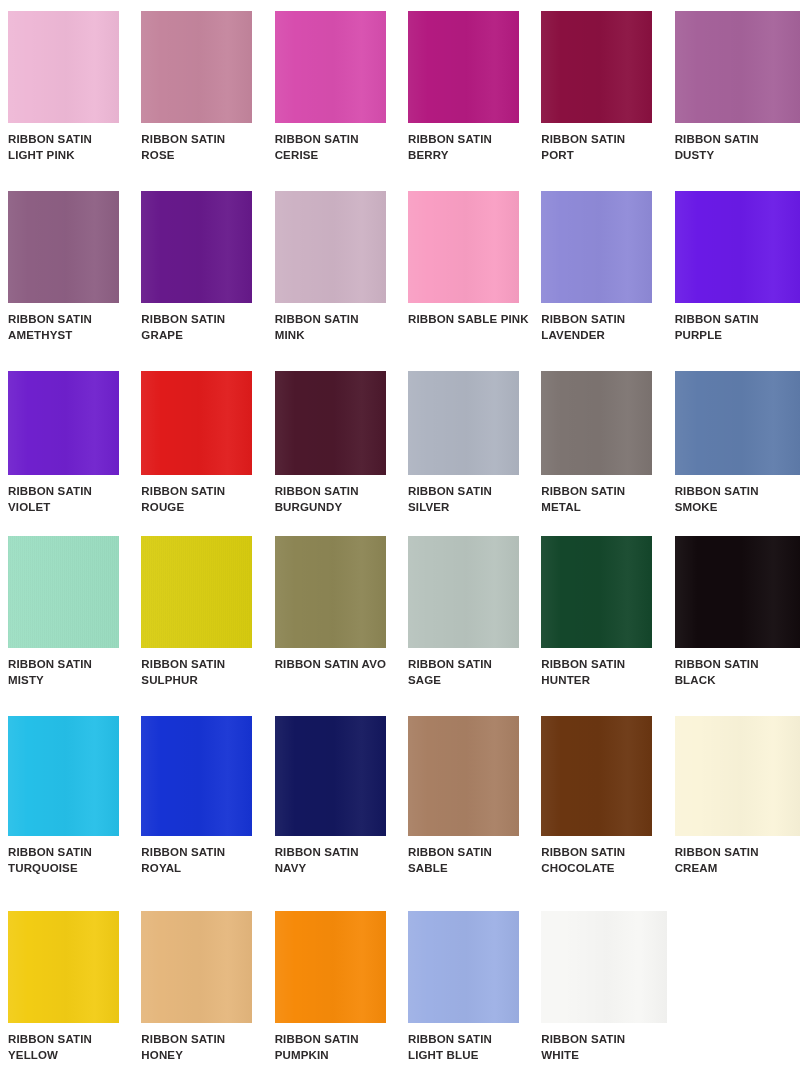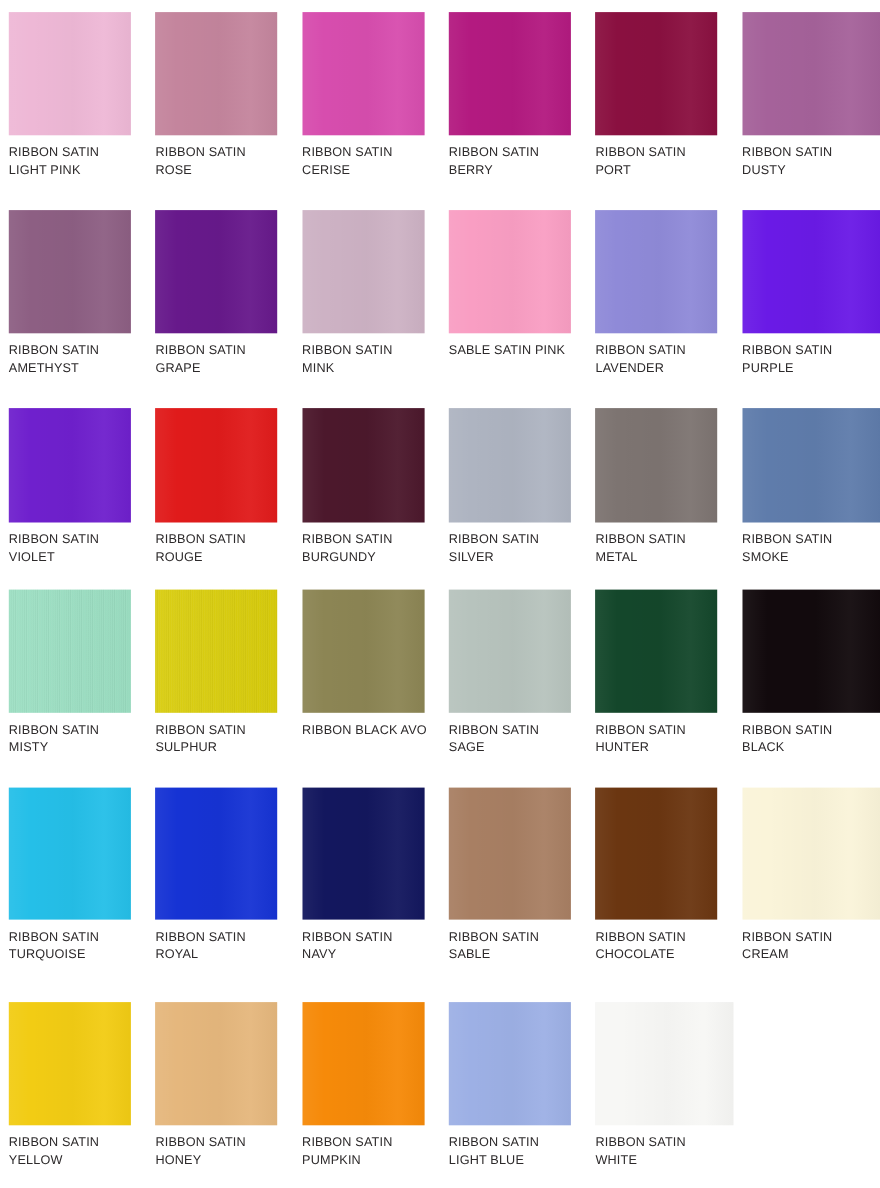--- a/index.html
+++ b/index.html
@@ -17,20 +17,21 @@
     -webkit-font-smoothing: antialiased;
   }
 
   #swatch-grid {
     display: grid;
     grid-template-columns: repeat(6, 133.33px);
     grid-template-rows: 180px 180px 165px 180px 195px 180px;
     width: 800px;
     height: 1080px;
     box-sizing: border-box;
+    font-weight: bold;
   }
 
   .swatch-cell {
     position: relative;
     box-sizing: border-box;
     padding: 0;
     overflow: hidden;
   }
 
   .swatch-chip {
@@ -130,21 +131,21 @@
       <div class="swatch-label">RIBBON SATIN
 GRAPE</div>
     </div>
     <div class="swatch-cell row-2">
       <div class="swatch-chip chip-mink" style="background-color: rgb(205, 178, 196);"></div>
       <div class="swatch-label">RIBBON SATIN
 MINK</div>
     </div>
     <div class="swatch-cell row-2">
       <div class="swatch-chip chip-pink" style="background-color: rgb(249, 158, 195);"></div>
-      <div class="swatch-label">SABLE SATIN PINK</div>
+      <div class="swatch-label">RIBBON SABLE PINK</div>
     </div>
     <div class="swatch-cell row-2">
       <div class="swatch-chip chip-lavender" style="background-color: rgb(143, 138, 216);"></div>
       <div class="swatch-label">RIBBON SATIN
 LAVENDER</div>
     </div>
     <div class="swatch-cell row-2 col-last">
       <div class="swatch-chip chip-purple" style="background-color: rgb(106, 26, 230);"></div>
       <div class="swatch-label">RIBBON SATIN
 PURPLE</div>
@@ -184,21 +185,21 @@
       <div class="swatch-label">RIBBON SATIN
 MISTY</div>
     </div>
     <div class="swatch-cell row-4">
       <div class="swatch-chip chip-sulphur" style="background-color: rgb(216, 204, 9);"></div>
       <div class="swatch-label">RIBBON SATIN
 SULPHUR</div>
     </div>
     <div class="swatch-cell row-4">
       <div class="swatch-chip chip-avo" style="background-color: rgb(140, 133, 84);"></div>
-      <div class="swatch-label">RIBBON BLACK AVO</div>
+      <div class="swatch-label">RIBBON SATIN AVO</div>
     </div>
     <div class="swatch-cell row-4">
       <div class="swatch-chip chip-sage" style="background-color: rgb(183, 195, 189);"></div>
       <div class="swatch-label">RIBBON SATIN
 SAGE</div>
     </div>
     <div class="swatch-cell row-4">
       <div class="swatch-chip chip-hunter" style="background-color: rgb(20, 71, 43);"></div>
       <div class="swatch-label">RIBBON SATIN
 HUNTER</div>

